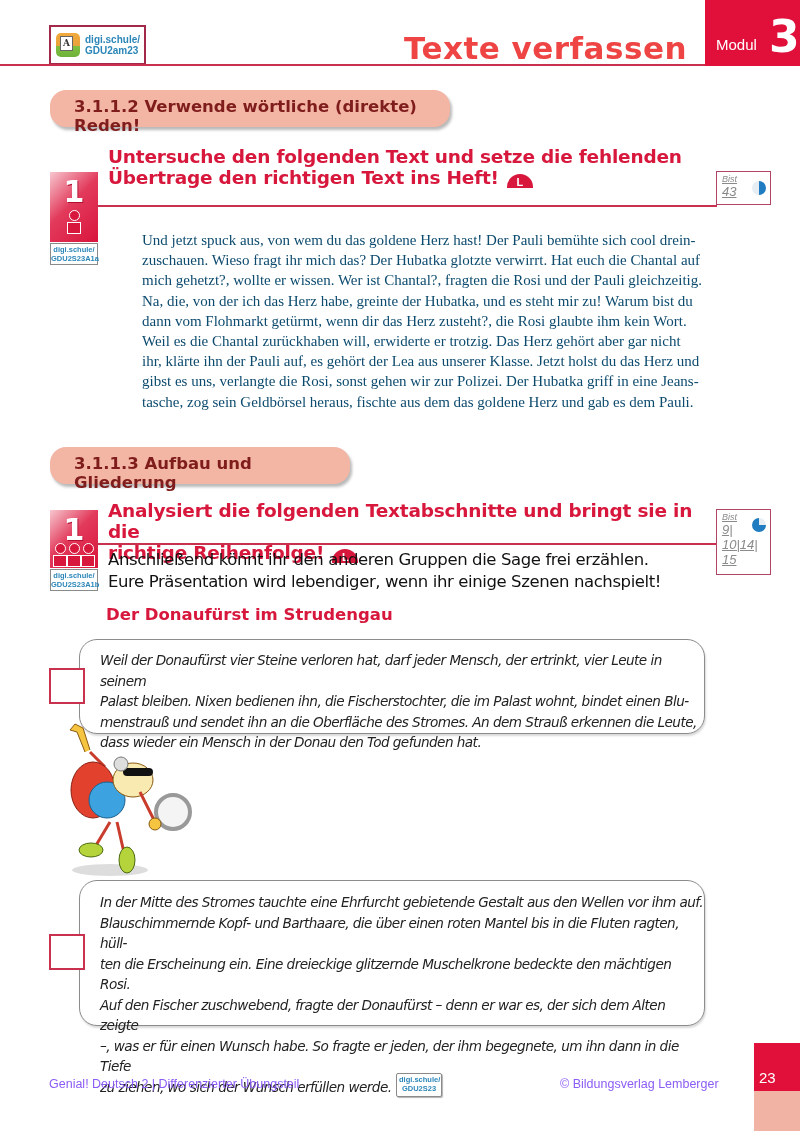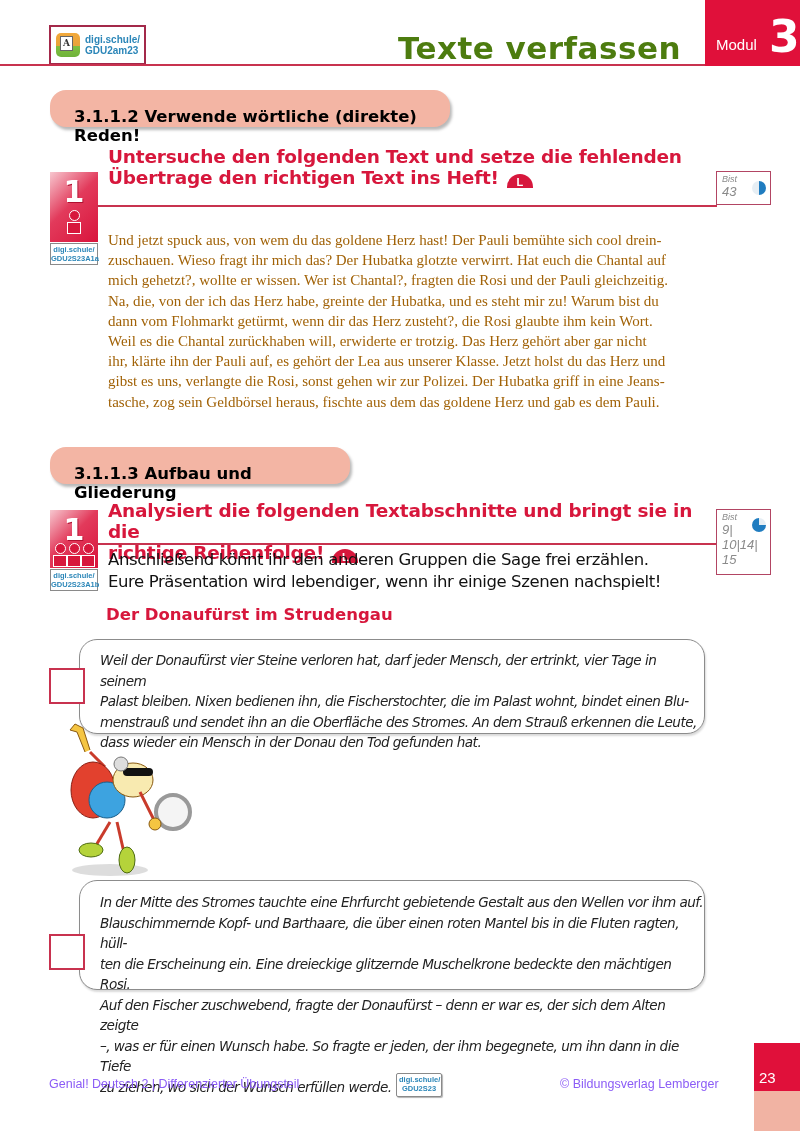--- a/index.html
+++ b/index.html
@@ -6,47 +6,47 @@
   body { width:800px; height:1131px; position:relative; background:#fff; overflow:hidden;
          font-family:"Liberation Sans", sans-serif; color:#1a1a1a; }
   .abs { position:absolute; }
 
   
   .hdr-line { left:0; top:64px; width:705px; height:2px; background:#c8324f; }
   .logo-box { left:49px; top:25px; width:97px; height:40px; border:2px solid #a3294a; box-sizing:border-box; background:#fff; display:flex; align-items:center; padding-left:5px; }
   .app-icon { width:24px; height:24px; border-radius:5px; background:linear-gradient(#f2a93b 0%, #e8a23a 55%, #7fbf3f 56%, #6fb23b 100%); position:relative; margin-right:5px; }
   .app-icon .card { position:absolute; left:4px; top:3px; width:11px; height:13px; background:#fff; border:1px solid #666; font:bold 9px "DejaVu Serif", serif; line-height:13px; text-align:center; color:#333; }
   .logo-text { font:bold 10px "Liberation Sans", sans-serif; color:#2b86b8; line-height:11px; }
-  .page-title { right:119px; top:30px; font:bold 31px "DejaVu Sans", sans-serif; color:#4d7c0f; letter-spacing:0.5px; }
+  .page-title { right:113px; top:30px; font:bold 31px "DejaVu Sans", sans-serif; color:#ef4444; letter-spacing:0.5px; }
   .modul-box { left:705px; top:0; width:95px; height:66px; background:#e0103a; color:#fff; }
   .modul-label { position:absolute; left:11px; top:36px; font:15px "Liberation Sans", sans-serif; }
   .modul-num { position:absolute; left:64px; top:12px; font:bold 44px "DejaVu Sans", sans-serif; line-height:50px; }
 
   
-  .pill { background:#f3b5a4; border-radius:16px; box-shadow:2px 3px 3px rgba(0,0,0,0.28); font:bold 16.5px "DejaVu Sans", sans-serif; color:#000000; box-sizing:border-box; padding-top:17px; }
+  .pill { background:#f3b5a4; border-radius:16px; box-shadow:2px 3px 3px rgba(0,0,0,0.28); font:bold 16.5px "DejaVu Sans", sans-serif; color:#7f1d1d; box-sizing:border-box; padding-top:7px; }
 
   
   .task-badge { width:48px; }
   .num-tile { width:48px; height:70px; background:linear-gradient(135deg,#f7c7cf 0%, #e23a5b 45%, #d9143c 100%); position:relative; }
   .num-tile .num { position:absolute; left:0; right:0; top:2px; text-align:center; color:#fff; font:bold 30px "DejaVu Sans", sans-serif; text-shadow:1px 1px 0 #b01030; }
   .person { position:absolute; }
   .person .head { width:9px; height:9px; border-radius:50%; background:#d7173c; margin:0 auto; border:1px solid #fff; }
   .person .body { width:12px; height:10px; background:#d7173c; margin:1px auto 0; border:1px solid #fff; }
   .code-box { width:48px; border:1.5px solid #8a8a8a; background:#fff; box-sizing:border-box; text-align:center; font:bold 7.5px "Liberation Sans", sans-serif; color:#2b86b8; line-height:9px; padding:1px 0; margin-top:1px; }
 
   .task-title { font:bold 18.5px "DejaVu Sans", sans-serif; color:#d7173c; line-height:21px; letter-spacing:-0.2px; }
   .task-rule { height:2px; background:#c8324f; }
   .l-badge { display:inline-block; width:26px; height:14px; background:#d7173c; color:#fff; border-radius:13px 13px 0 0; font:bold 11px "Liberation Sans", sans-serif; text-align:center; line-height:16px; vertical-align:bottom; margin-left:8px; }
 
-  .bist { border:1px solid #b24563; background:#fff; box-sizing:border-box; padding:2px 0 0 5px; color:#8a8a8a; font-style:italic; }
+  .bist { border:1px solid #b24563; background:#fff; box-sizing:border-box; padding:2px 0 0 5px; color:#8a8a8a; font-style:italic;text-decoration:underline; }
   .bist .lbl { font:italic 9px "Liberation Sans", sans-serif; }
   .bist .val { font:italic 13px "Liberation Sans", sans-serif; line-height:15px; }
   .pie { position:absolute; width:14px; height:14px; border-radius:50%; }
 
-  .serif-text { font:15px "Liberation Serif", serif; line-height:20.2px; color:#a16207; text-align:justify; }
+  .serif-text { font:15px "Liberation Serif", serif; line-height:20.2px; color:#0c4a6e; text-align:justify;margin-left:34px; }
   .sans-intro { font:16.5px "DejaVu Sans", sans-serif; line-height:22px; color:#111; letter-spacing:-0.4px; }
   .subhead { font:bold 16.5px "DejaVu Sans", sans-serif; color:#d7173c; }
 
   .story-box { border:1.5px solid #8c8c8c; border-radius:18px; box-sizing:border-box; background:#fff; box-shadow:1px 2px 2px rgba(0,0,0,0.15); }
   .story-text { font:italic 13.6px "DejaVu Sans", sans-serif; line-height:20.5px; color:#222; letter-spacing:-0.55px; }
   .order-box { width:36px; height:36px; border:2px solid #c8324f; background:#fff; box-sizing:border-box; }
 
   
   .foot-text { font:12.5px "Liberation Sans", sans-serif; color:#8b5cf6;text-align:right; }
   .foot-code { border:1.5px solid #8a8a8a; border-radius:2px; background:#fff; text-align:center; font:bold 7.5px "Liberation Sans", sans-serif; color:#2b86b8; line-height:9px; padding:1px 2px; box-sizing:border-box; box-shadow:1px 1px 1px rgba(0,0,0,0.3); }
@@ -156,21 +156,21 @@
 
 <div class="abs sans-intro" style="left:108px;top:549px;width:600px;">
   <div>Anschließend könnt ihr den anderen Gruppen die Sage frei erzählen.</div>
   <div>Eure Präsentation wird lebendiger, wenn ihr einige Szenen nachspielt!</div>
 </div>
 
 <div class="abs subhead" style="left:106px;top:605px;">Der Donaufürst im Strudengau</div>
 
 <div class="abs story-box" style="left:79px;top:639px;width:626px;height:95px;padding:10px 0 0 20px;">
   <div class="story-text">
-    <div>Weil der Donaufürst vier Steine verloren hat, darf jeder Mensch, der ertrinkt, vier Tage in seinem</div>
+    <div>Weil der Donaufürst vier Steine verloren hat, darf jeder Mensch, der ertrinkt, vier Leute in seinem</div>
     <div>Palast bleiben. Nixen bedienen ihn, die Fischerstochter, die im Palast wohnt, bindet einen Blu-</div>
     <div>menstrauß und sendet ihn an die Oberfläche des Stromes. An dem Strauß erkennen die Leute,</div>
     <div>dass wieder ein Mensch in der Donau den Tod gefunden hat.</div>
   </div>
 </div>
 <div class="abs order-box" style="left:49px;top:668px;"></div>
 
 <div class="abs" style="left:55px;top:722px;width:140px;height:160px;">
   <svg width="140" height="160" viewBox="0 0 140 160">
     <ellipse cx="55" cy="148" rx="38" ry="6" fill="#bbb" opacity="0.5"></ellipse>
@@ -184,21 +184,21 @@
     <line x1="55" y1="100" x2="40" y2="125" stroke="#c93b2b" stroke-width="3"></line>
     <line x1="62" y1="100" x2="70" y2="135" stroke="#c93b2b" stroke-width="3"></line>
     <ellipse cx="36" cy="128" rx="12" ry="7" fill="#b5d33a" stroke="#4d6b10"></ellipse>
     <ellipse cx="72" cy="138" rx="8" ry="13" fill="#b5d33a" stroke="#4d6b10"></ellipse>
     <line x1="85" y1="70" x2="100" y2="100" stroke="#c93b2b" stroke-width="3"></line>
     <circle cx="118" cy="90" r="17" fill="#f4f4f4" stroke="#999" stroke-width="4"></circle>
     <circle cx="100" cy="102" r="6" fill="#f5c542" stroke="#8a5a10"></circle>
   </svg>
 </div>
 
-<div class="abs story-box" style="left:79px;top:880px;width:626px;height:110px;padding:11px 0 0 20px;">
+<div class="abs story-box" style="left:79px;top:880px;width:626px;height:146px;padding:11px 0 0 20px;">
   <div class="story-text">
     <div>In der Mitte des Stromes tauchte eine Ehrfurcht gebietende Gestalt aus den Wellen vor ihm auf.</div>
     <div>Blauschimmernde Kopf- und Barthaare, die über einen roten Mantel bis in die Fluten ragten, hüll-</div>
     <div>ten die Erscheinung ein. Eine dreieckige glitzernde Muschelkrone bedeckte den mächtigen Rosi.</div>
     <div>Auf den Fischer zuschwebend, fragte der Donaufürst – denn er war es, der sich dem Alten zeigte</div>
     <div>–, was er für einen Wunsch habe. So fragte er jeden, der ihm begegnete, um ihn dann in die Tiefe</div>
     <div>zu ziehen, wo sich der Wunsch erfüllen werde.</div>
   </div>
 </div>
 <div class="abs order-box" style="left:49px;top:934px;"></div>

